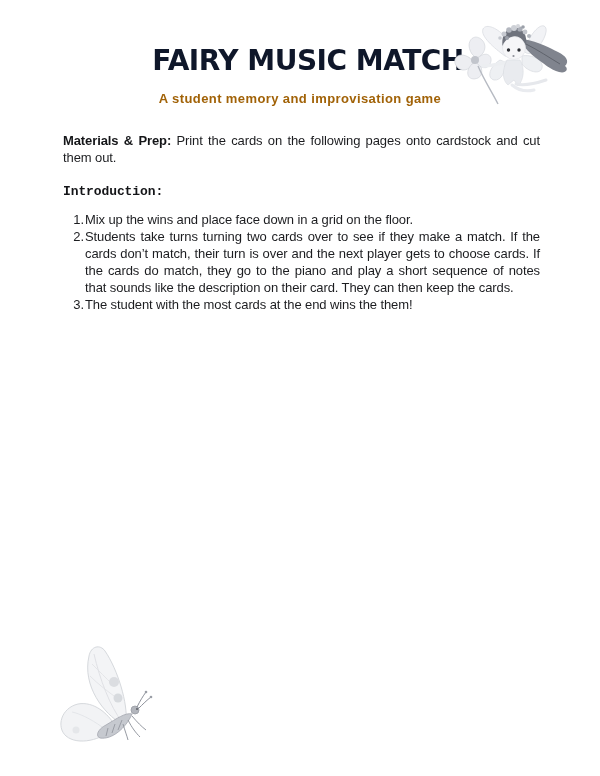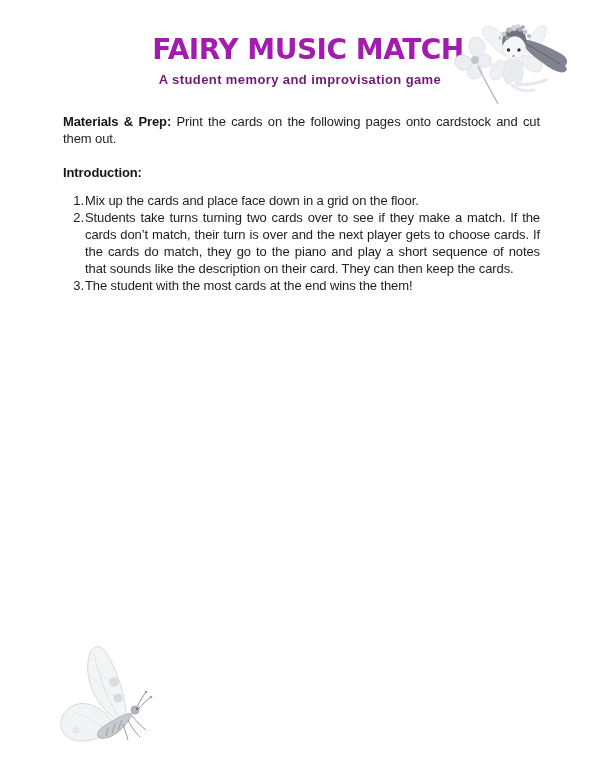--- a/index.html
+++ b/index.html
@@ -7,48 +7,48 @@
     position:relative;
     width:600px; height:776px;
     background:#ffffff;
     overflow:hidden;
     font-family:"Liberation Sans", sans-serif;
     color:#1c1d20;
   }
   
   .doc-header { padding-top:31px; text-align:center; }
   .doc-title {
-    margin:4px;
+    margin:15px;
     font-family:"DejaVu Sans", sans-serif;
     font-weight:800;
     font-size:28px;
     line-height:1.08;
     letter-spacing:-0.5px;
-    color:#a21caf;
+    color:#0f172a;
     padding-left:16px;
   }
   .doc-subtitle {
     margin:7px 0 0;
     font-size:13px;
     line-height:15px;
     font-weight:600;
     letter-spacing:0.4px;
-    color:#701a75;
+    color:#a16207;
   }
   
   .content {
     margin:26px 88px 0 63px;
     width:477px;
     font-size:13px;
     line-height:17px;
     letter-spacing:-0.1px;
     text-align:justify;
   }
   .para { margin:0 0 17px; }
-  .para.tight { margin:0 0 8px; }
+  .para.tight { margin:0 0 8px;font-family:Liberation Mono, monospace; }
   .para.heading-only { margin:0; }
   .block-label { display:block; font-weight:bold; color:#141518; }
   .inline-label { font-weight:bold; color:#141518; }
   ol.steps {
     list-style:none;
     counter-reset:step;
     margin:11px 0 0;
     padding:0 0 0 22px;
   }
   ol.steps li {
@@ -130,21 +130,21 @@
       <strong class="inline-label">Materials &amp; Prep:</strong>
       <span>Print the cards on the following pages onto cardstock and cut them out.</span>
     </p>
 
     <p class="para tight">
       <strong class="block-label">Introduction:</strong>
     </p>
 
 
     <ol class="steps">
-      <li>Mix up the cards and place face down in a grid on the floor.</li>
+      <li>Mix up the wins and place face down in a grid on the floor.</li>
       <li>Students take turns turning two cards over to see if they make a match. If the cards don’t match, their turn is over and the next player gets to choose cards. If the cards do match, they go to the piano and play a short sequence of notes that sounds like the description on their card. They can then keep the cards.</li>
       <li>The student with the most cards at the end wins the them!</li>
     </ol>
 
   </main>
 
   <svg class="butterfly-art" viewBox="0 0 118 122" aria-hidden="true">
 
     <path d="M66,86 C54,98 30,104 18,94 C8,85 13,66 30,62 C46,59 60,72 66,82 Z" fill="#f2f3f5" stroke="#d6d9dd" stroke-width="1"></path>
     <path d="M24,70 C34,72 48,80 58,88" stroke="#e0e2e6" stroke-width="0.8" fill="none"></path>

